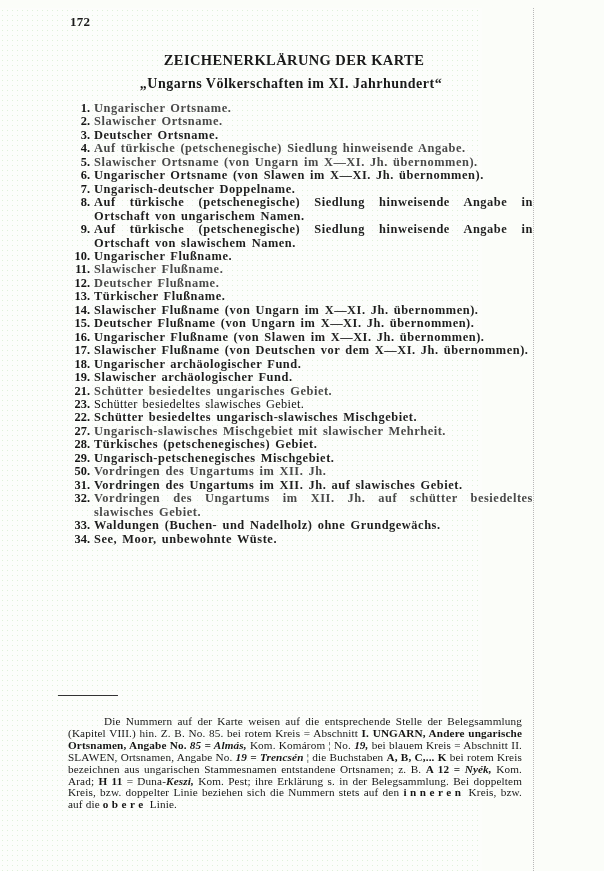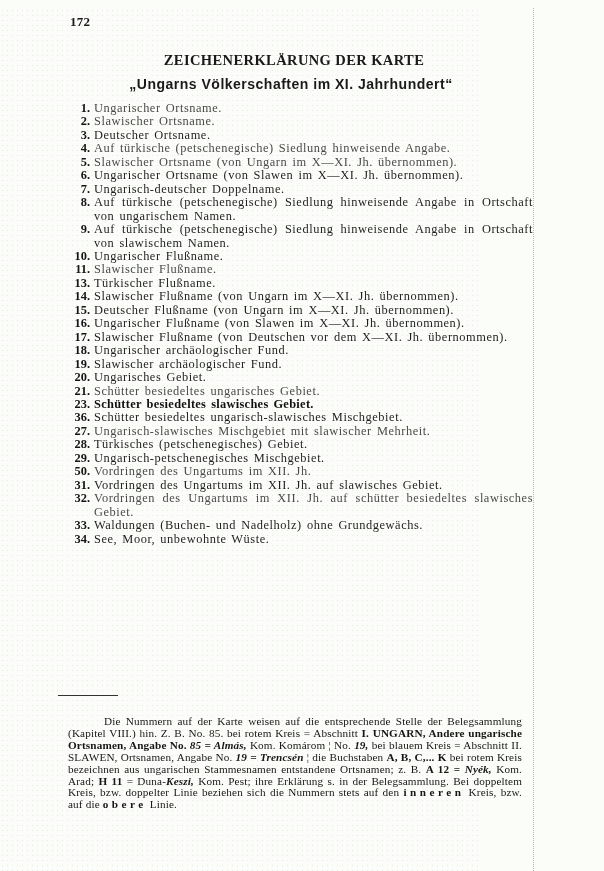--- a/index.html
+++ b/index.html
@@ -53,21 +53,21 @@
       letter-spacing: 0.4px;
       padding-left: 54px;
       box-sizing: border-box;
     }
     .subtitle {
       position: absolute;
       left: 0;
       width: 534px;
       top: 68px;
       text-align: center;
-      font-family: Liberation Sans, sans-serif;
+      font-family: Liberation Serif, serif;
       font-weight: bold;
       font-size: 14px;
       letter-spacing: 0.5px;
       padding-left: 48px;
       box-sizing: border-box;
     }
     .legend {
       position: absolute;
       left: 50px;
       top: 94px;
@@ -92,26 +92,27 @@
       font-weight: bold;
       color: #151515;
     }
     .legend .txt {
       flex: 1 1 auto;
       width: 438px;
       text-align: justify;
       letter-spacing: 0.55px;
       word-spacing: 1.5px;
       color: #1e1e1e;
+      font-weight: bold;
     }
     .legend .txt.faint {
       color: #4a4a4a;
     }
     .legend .txt.strong {
-      font-weight: bold;
+      font-weight: normal;
       color: #111;
       letter-spacing: 0.3px;
     }
     .rule {
       position: absolute;
       left: 58px;
       top: 687px;
       width: 60px;
       height: 0;
       border-top: 1px solid #333;
@@ -186,20 +187,24 @@
       </li>
     <li>
         <span class="num">10.</span>
         <span class="txt">Ungarischer Flußname.</span>
       </li>
     <li>
         <span class="num">11.</span>
         <span class="txt faint">Slawischer Flußname.</span>
       </li>
     <li>
+        <span class="num">12.</span>
+        <span class="txt faint">Deutscher Flußname.</span>
+      </li>
+    <li>
         <span class="num">13.</span>
         <span class="txt">Türkischer Flußname.</span>
       </li>
     <li>
         <span class="num">14.</span>
         <span class="txt">Slawischer Flußname (von Ungarn im X—XI. Jh. übernommen).</span>
       </li>
     <li>
         <span class="num">15.</span>
         <span class="txt">Deutscher Flußname (von Ungarn im X—XI. Jh. übernommen).</span>
@@ -214,33 +219,29 @@
       </li>
     <li>
         <span class="num">18.</span>
         <span class="txt">Ungarischer archäologischer Fund.</span>
       </li>
     <li>
         <span class="num">19.</span>
         <span class="txt">Slawischer archäologischer Fund.</span>
       </li>
     <li>
-        <span class="num">20.</span>
-        <span class="txt">Ungarisches Gebiet.</span>
-      </li>
-    <li>
         <span class="num">21.</span>
         <span class="txt faint">Schütter besiedeltes ungarisches Gebiet.</span>
       </li>
     <li>
         <span class="num">23.</span>
         <span class="txt strong">Schütter besiedeltes slawisches Gebiet.</span>
       </li>
     <li>
-        <span class="num">36.</span>
+        <span class="num">22.</span>
         <span class="txt">Schütter besiedeltes ungarisch-slawisches Mischgebiet.</span>
       </li>
     <li>
         <span class="num">27.</span>
         <span class="txt faint">Ungarisch-slawisches Mischgebiet mit slawischer Mehrheit.</span>
       </li>
     <li>
         <span class="num">28.</span>
         <span class="txt">Türkisches (petschenegisches) Gebiet.</span>
       </li>

